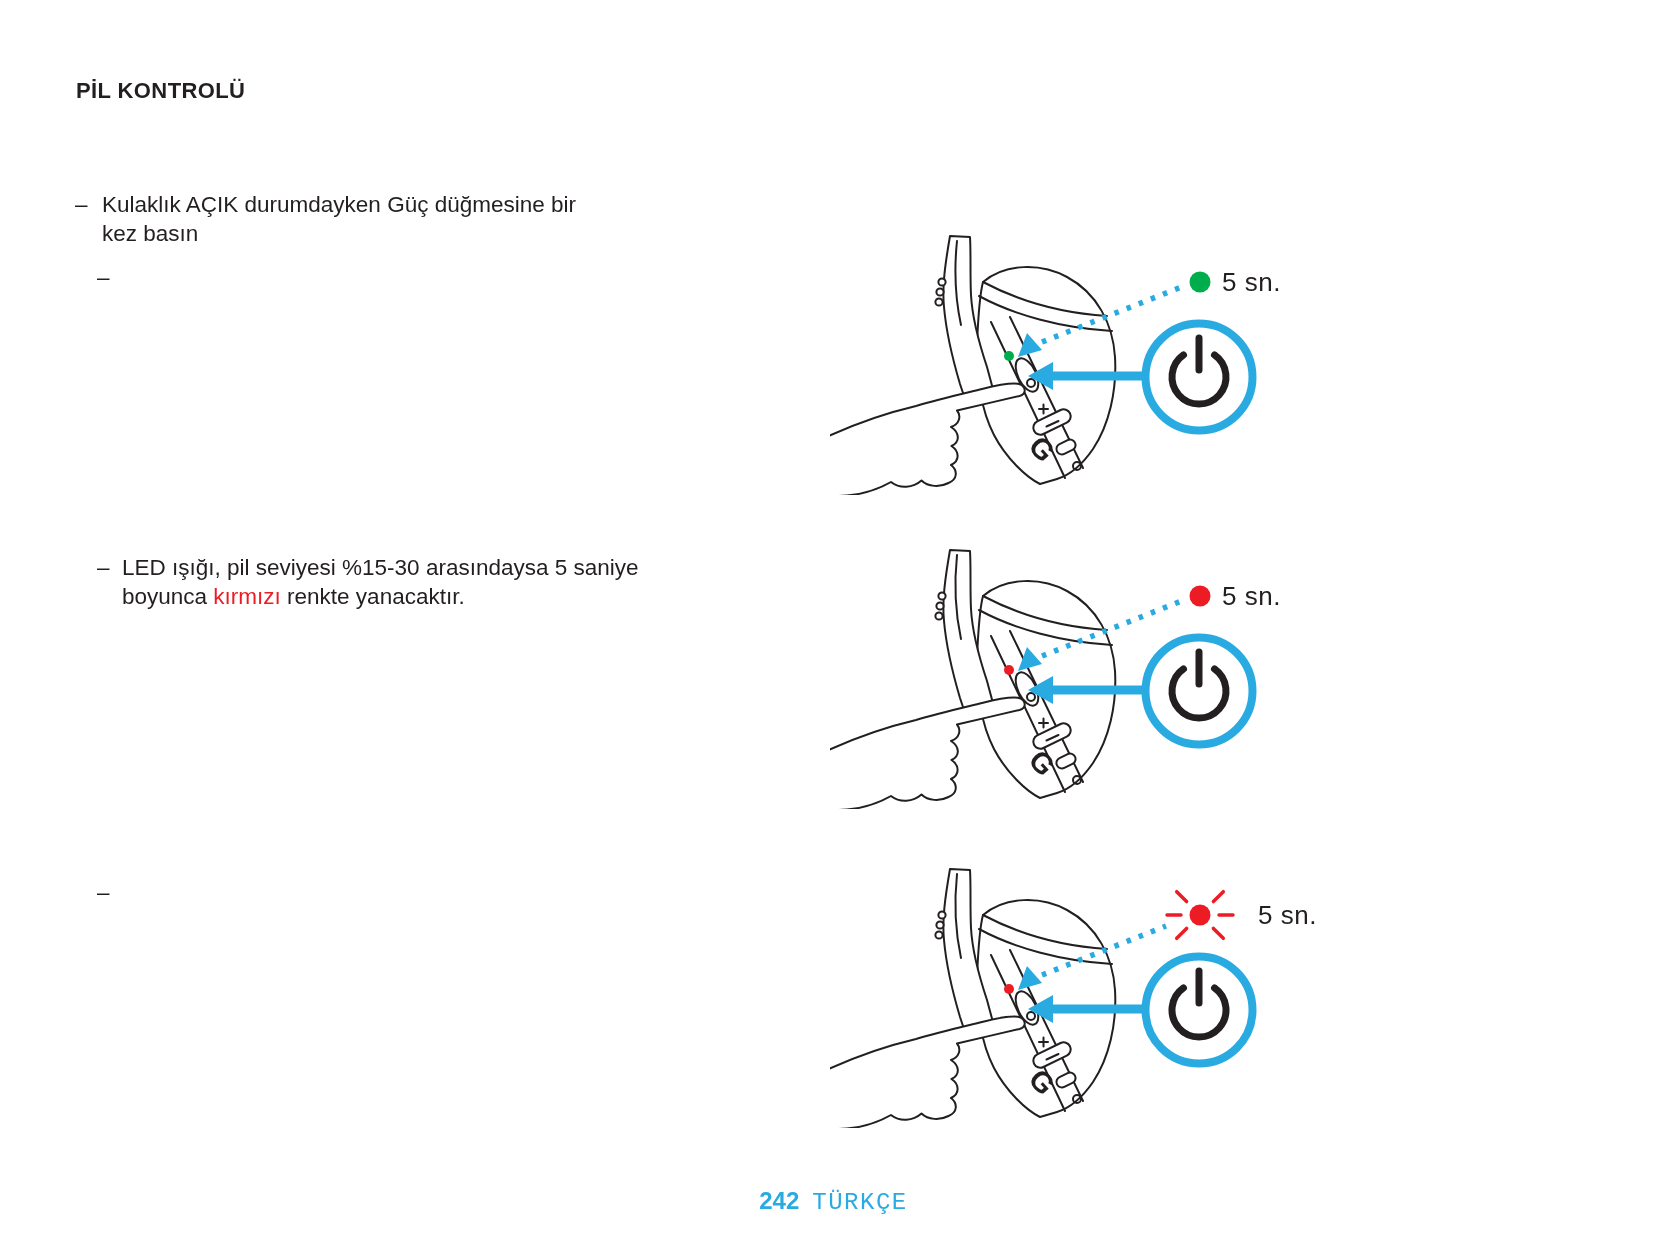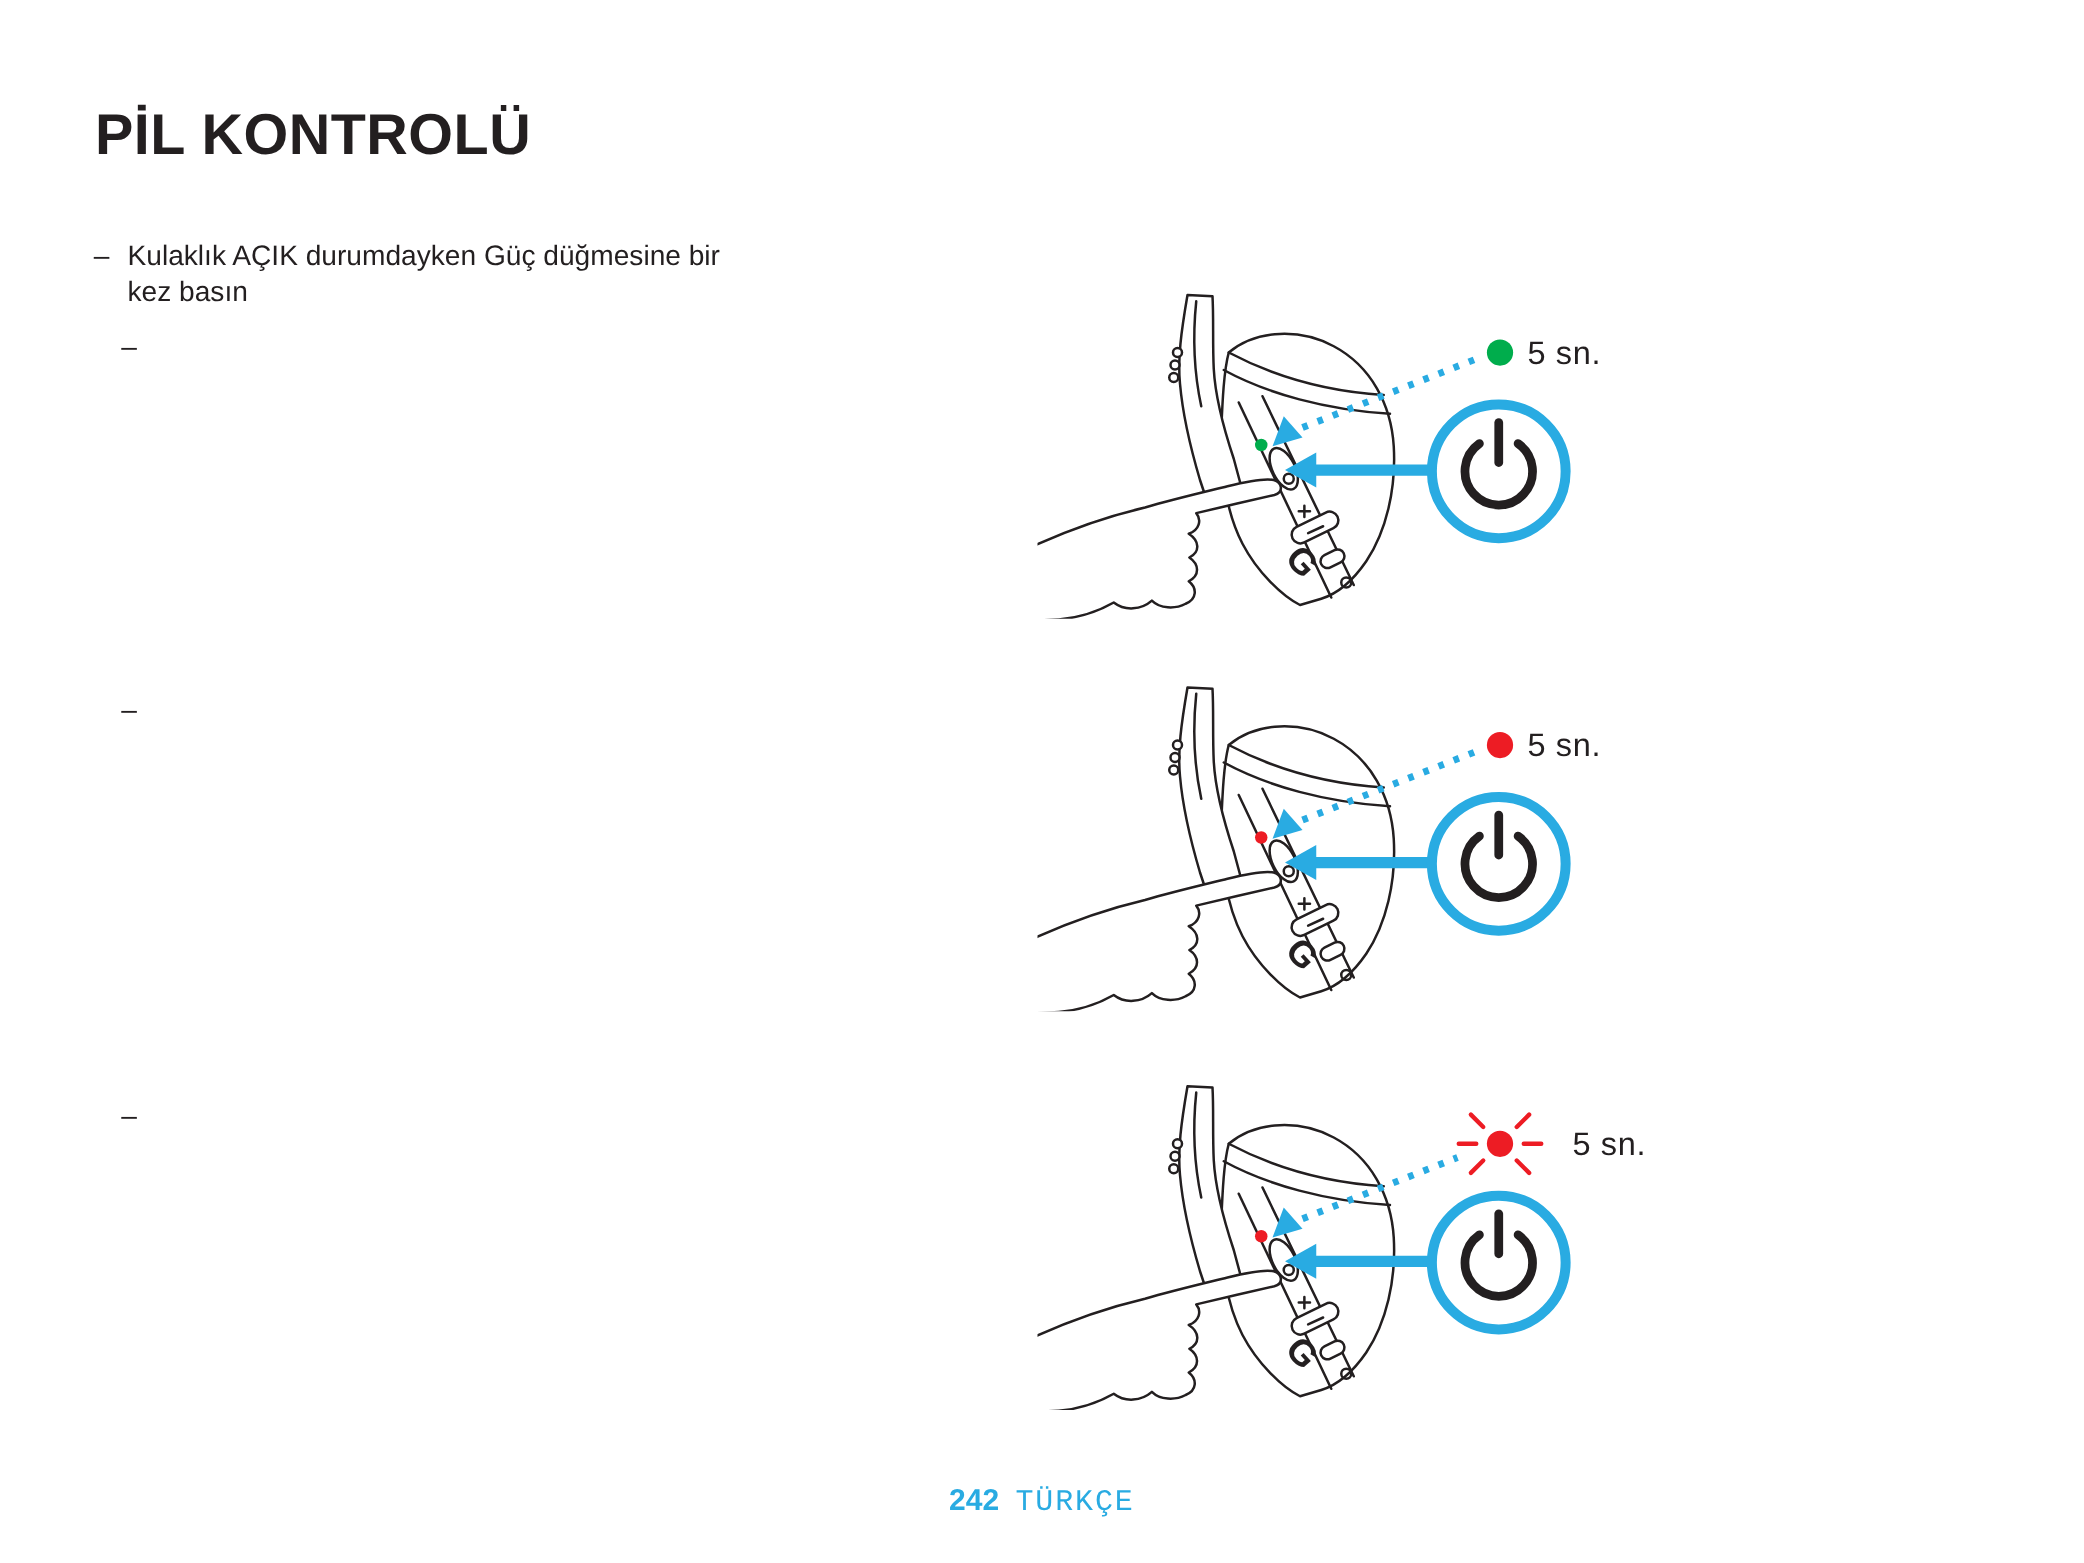--- a/index.html
+++ b/index.html
@@ -12,21 +12,21 @@
   *{box-sizing:border-box;}
   html,body{margin:0;padding:0;}
   body{
     width:1667px;height:1250px;position:relative;overflow:hidden;
     background:var(--paper);
     font-family:"Liberation Sans", sans-serif;
     color:var(--ink);
   }
   .page-title{
     position:absolute;left:76px;top:56px;
-    font-size:46px;line-height:40px;font-weight:800;letter-spacing:.4px;
+    font-size:22px;line-height:40px;font-weight:800;letter-spacing:.4px;
   }
   .bullet{
     position:absolute;display:flex;align-items:flex-start;
     font-size:22.5px;line-height:29px;white-space:pre-line;
   }
   .bullet .marker{flex:0 0 auto;}
   .bullet-main{left:75px;top:190px;width:590px;}
   .bullet-main .marker{width:27px;}
   .bullet-sub .marker{width:25px;}
   .bullet-sub-0{left:97px;top:263px;width:600px;}
@@ -63,20 +63,22 @@
   <span class="text">Kulaklık AÇIK durumdayken Güç düğmesine bir
 kez basın</span>
 </div>
 
 <div class="bullet bullet-sub bullet-sub-0">
   <span class="marker">–</span>
 </div>
 
 <div class="bullet bullet-sub bullet-sub-1">
   <span class="marker">–</span>
+  <span class="text"><span>LED ışığı, pil seviyesi %15-30 arasındaysa 5 saniye
+boyunca </span><span style="color: rgb(237, 28, 36);">kırmızı</span><span> renkte yanacaktır.</span></span>
 </div>
 
 <div class="bullet bullet-sub bullet-sub-2">
   <span class="marker">–</span>
 </div>
 
 <div class="illustration illustration-0"><svg viewBox="0 0 500 270" width="500" height="270">
 
     <g>
       <path class="ink-fill" d="M153,57 C176,38 211,38 237,52 C267,68 283,99 285,132 C287,166 279,200 263,224 C252,240 240,250 227,254 L210,259 C196,252 176,233 164,210 C151,185 146,151 147,119 C148,96 149,72 153,57 Z"></path>

